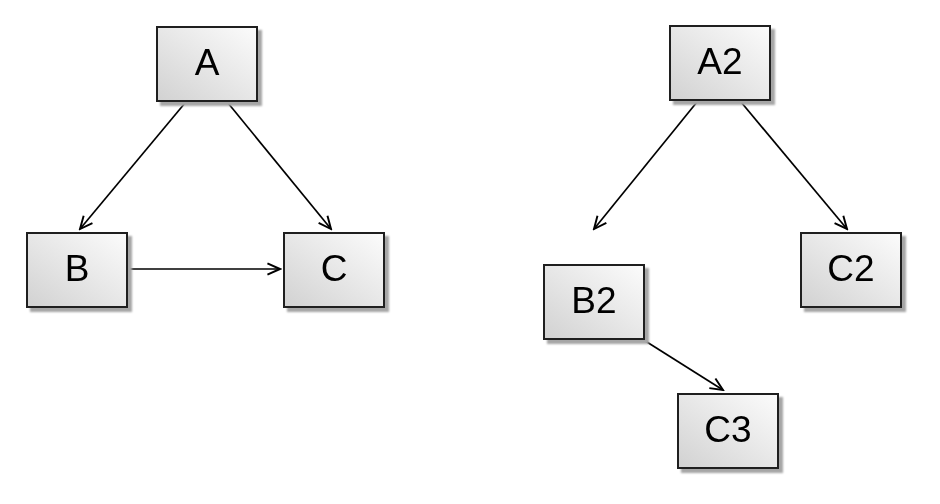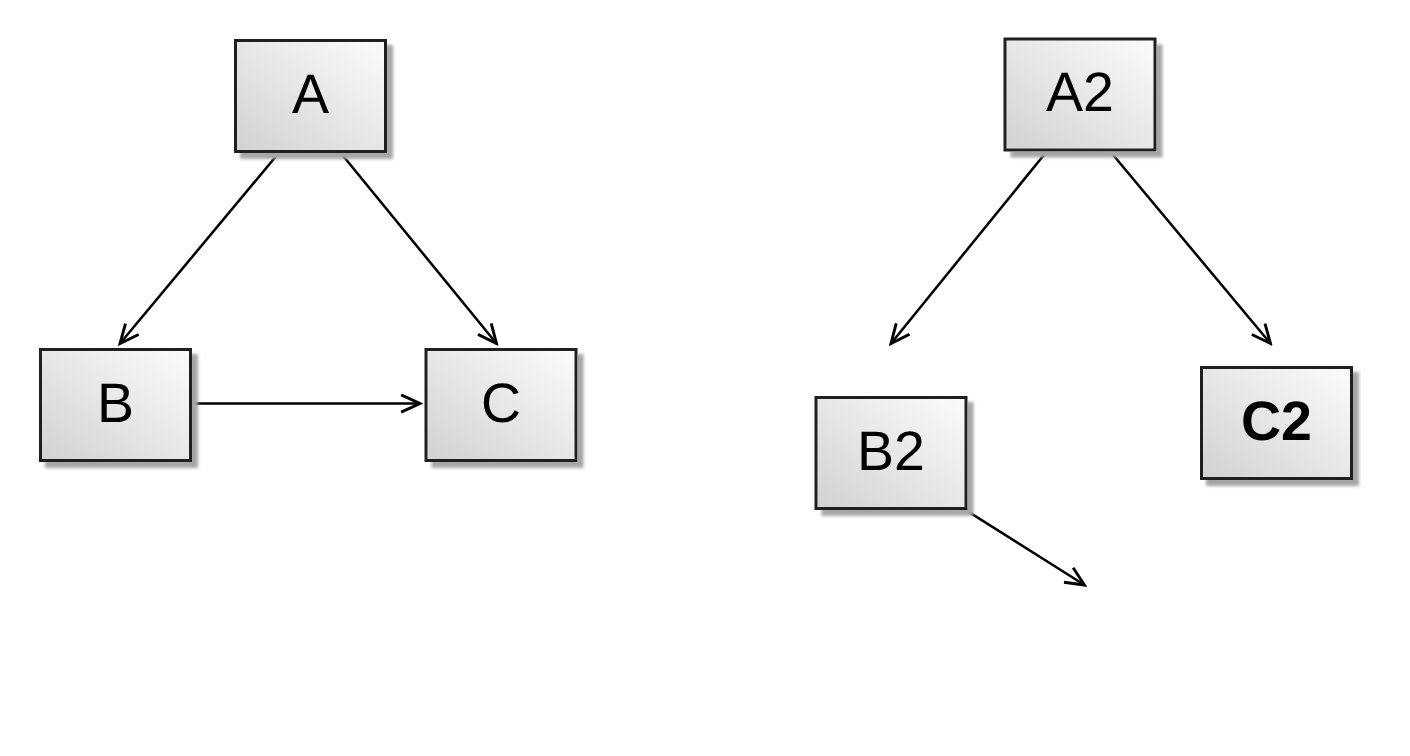--- a/index.html
+++ b/index.html
@@ -45,21 +45,21 @@
     letter-spacing: 0;
     padding-bottom: 3px;
     user-select: none;
   }
   
   .node-a  { left: 156px; top: 26px;  }
   .node-b  { left: 26px;  top: 232px; }
   .node-c  { left: 283px; top: 232px; }
   .node-a2 { left: 669px; top: 25px; align-items: center;  }
   .node-b2 { left: 543px; top: 232px; margin-top: 32px; }
-  .node-c2 { left: 800px; top: 244px; font-weight: bold; }
+  .node-c2 { left: 800px; top: 232px; }
   .node-c3 { left: 677px; top: 393px; }
 </style>
 </head>
 <body>
 
 <div class="canvas">
 
   <svg class="edges-layer" width="940" height="504" viewBox="0 0 940 504" xmlns="http://www.w3.org/2000/svg">
     <defs>
       <marker id="arrowhead" markerUnits="userSpaceOnUse" markerWidth="16" markerHeight="14" viewBox="0 0 14 12" refX="12.5" refY="6" orient="auto">
@@ -92,14 +92,17 @@
   </div>
 
   <div class="node node-b2">
     <span class="node-label">B2</span>
   </div>
 
   <div class="node node-c2">
     <span class="node-label">C2</span>
   </div>
 
+  <div class="node node-c3">
+    <span class="node-label">C3</span>
+  </div>
 
 </div>
 
 </body></html>

